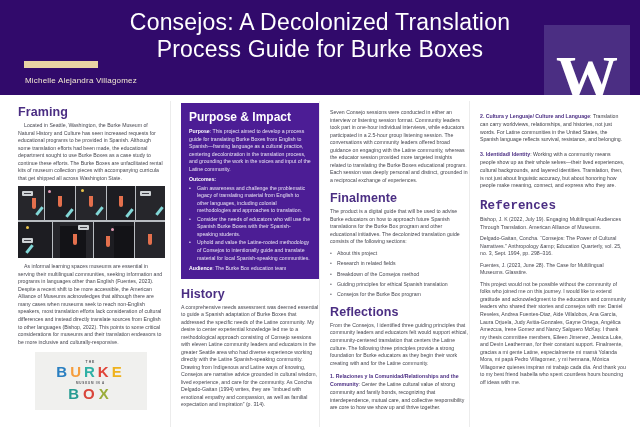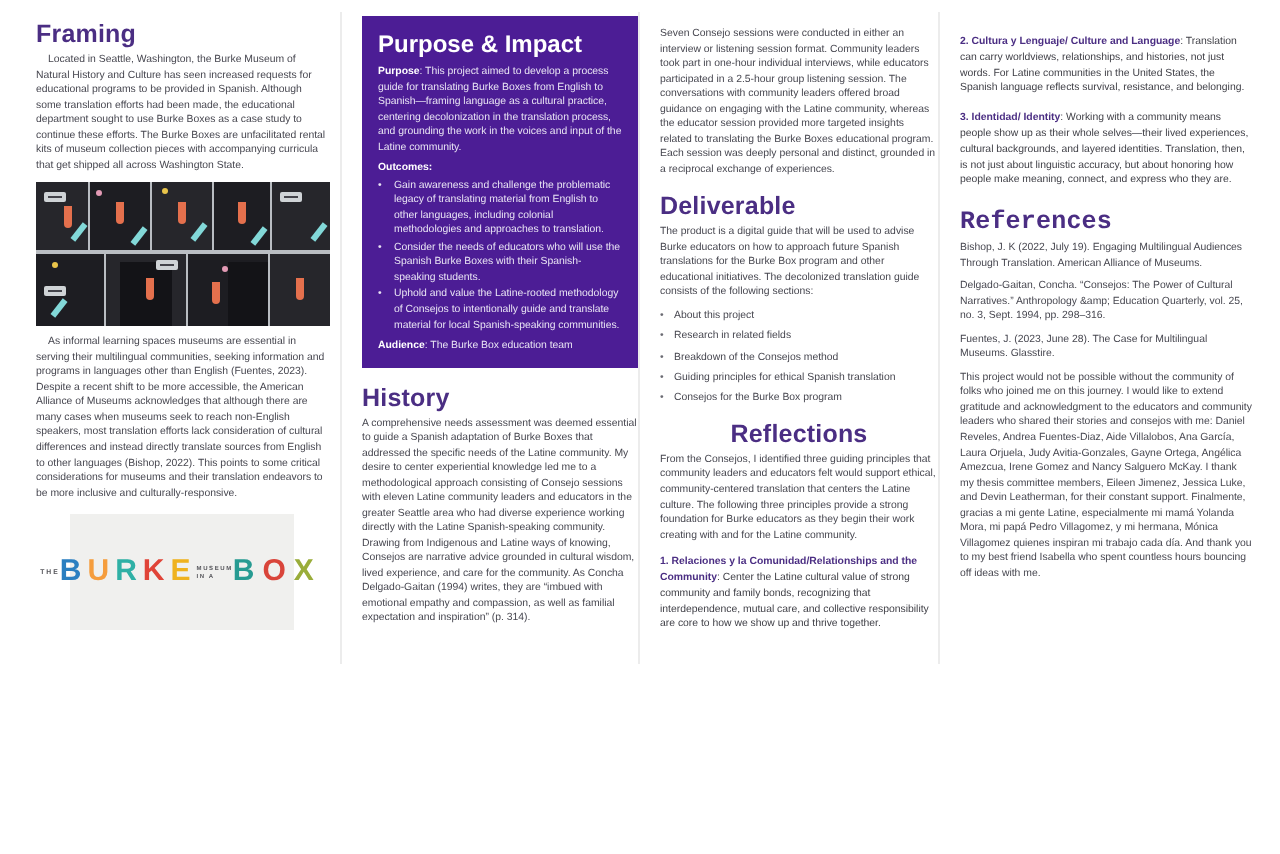--- a/index.html
+++ b/index.html
@@ -56,21 +56,21 @@
   .photo .plate { position:absolute; width:11px; height:5px; background:#cfd3d6; border-radius:1px; }
   .photo .plate:after { content:""; position:absolute; left:2px; top:2px; width:7px; height:1px; background:#43434a; }
   .photo .ribbon { position:absolute; width:4px; height:11px; background:#e4704d; border-radius:0 0 2px 2px; }
   .photo .tape { position:absolute; width:3px; height:10px; background:#82d8d8; transform:rotate(38deg); }
   .photo .dotp { position:absolute; width:3px; height:3px; background:#e39ab5; border-radius:50%; }
   .photo .doty { position:absolute; width:3px; height:3px; background:#e9c44a; border-radius:50%; }
 
   
   .bbox-logo {
     width:112px; height:58px; background:#f0f0ee; margin:6px auto 0 auto;
-    display:flex; flex-direction:row; align-items:center; justify-content:center;
+    display:flex; flex-direction:column; align-items:center; justify-content:center;
     font-weight:bold;
   }
   .bbox-the { font-size:3.4px; letter-spacing:1px; color:#55555a; }
   .bbox-row { font-size:15px; letter-spacing:3px; line-height:1.05; }
   .bbox-mia { font-size:3px; letter-spacing:0.8px; color:#55555a; margin:1px 0; }
   .bbox-row2 { font-size:15px; letter-spacing:4px; line-height:1.05; }
   .lB { color:#2a7fc1; } .lU { color:#f59d3d; } .lR { color:#2fb0a5; } .lK { color:#e04438; } .lE { color:#efb21e; }
   .l2B { color:#279b92; } .l2O { color:#d9453a; } .l2X { color:#9aad3a; }
 
   
@@ -93,20 +93,31 @@
   .principle { margin:0 0 5px 0; font-size:5.2px; line-height:1.5; }
   .principle b { color:#4b2e83; }
 
   .ref { margin:0 0 4px 0; font-size:5.2px; line-height:1.45; color:#474750; }
 </style>
 </head>
 <body>
 
 <div class="poster">
 
+  <div class="header">
+    <div class="title">
+      <div>Consejos: A Decolonized Translation</div>
+      <div>Process Guide for Burke Boxes</div>
+    </div>
+    <div class="accent-bar"></div>
+    <div class="author">Michelle Alejandra Villagomez</div>
+    <div class="uw-block">
+      <div class="uw-w">W</div>
+    </div>
+  </div>
 
   <div class="content">
 
     <div class="col col1">
       <h2 class="sec">Framing</h2>
       <p class="body indent">Located in Seattle, Washington, the Burke Museum of Natural History and Culture has seen increased requests for educational programs to be provided in Spanish. Although some translation efforts had been made, the educational department sought to use Burke Boxes as a case study to continue these efforts. The Burke Boxes are unfacilitated rental kits of museum collection pieces with accompanying curricula that get shipped all across Washington State.</p>
 
       <div class="photo">
         <span class="bx" style="left:0;top:0;width:26px;height:34px;"></span>
         <span class="bx bx2" style="left:27px;top:0;width:30px;height:34px;"></span>
@@ -174,21 +185,21 @@
         <p style="margin-bottom:0;"><b>Audience</b><span>: The Burke Box education team</span></p>
       </div>
 
       <h2 class="sec" style="margin-top:8px;">History</h2>
       <p class="body">A comprehensive needs assessment was deemed essential to guide a Spanish adaptation of Burke Boxes that addressed the specific needs of the Latine community. My desire to center experiential knowledge led me to a methodological approach consisting of Consejo sessions with eleven Latine community leaders and educators in the greater Seattle area who had diverse experience working directly with the Latine Spanish-speaking community. Drawing from Indigenous and Latine ways of knowing, Consejos are narrative advice grounded in cultural wisdom, lived experience, and care for the community. As Concha Delgado-Gaitan (1994) writes, they are “imbued with emotional empathy and compassion, as well as familial expectation and inspiration” (p. 314).</p>
     </div>
 
     <div class="col col3">
       <p class="body" style="margin-top:8px;">Seven Consejo sessions were conducted in either an interview or listening session format. Community leaders took part in one-hour individual interviews, while educators participated in a 2.5-hour group listening session. The conversations with community leaders offered broad guidance on engaging with the Latine community, whereas the educator session provided more targeted insights related to translating the Burke Boxes educational program. Each session was deeply personal and distinct, grounded in a reciprocal exchange of experiences.</p>
 
-      <h2 class="sec" style="margin-top:7px;">Deliverable</h2>
+      <h2 class="sec" style="margin-top:7px;">Finalmente</h2>
       <p class="body">The product is a digital guide that will be used to advise Burke educators on how to approach future Spanish translations for the Burke Box program and other educational initiatives. The decolonized translation guide consists of the following sections:</p>
       <ul class="dlist">
         <li>
             <span class="blt">•</span>
             <span>About this project</span>
           </li>
         <li>
             <span class="blt">•</span>
             <span>Research in related fields</span>
           </li>
@@ -199,21 +210,21 @@
         <li>
             <span class="blt">•</span>
             <span>Guiding principles for ethical Spanish translation</span>
           </li>
         <li>
             <span class="blt">•</span>
             <span>Consejos for the Burke Box program</span>
           </li>
       </ul>
 
-      <h2 class="sec" style="margin-top:6px;text-align:center;">Reflections</h2>
+      <h2 class="sec" style="margin-top:6px;">Reflections</h2>
       <p class="body">From the Consejos, I identified three guiding principles that community leaders and educators felt would support ethical, community-centered translation that centers the Latine culture. The following three principles provide a strong foundation for Burke educators as they begin their work creating with and for the Latine community.</p>
       <p class="principle" style="margin-top:6px;"><b>1. Relaciones y la Comunidad/Relationships and the Community</b><span>: Center the Latine cultural value of strong community and family bonds, recognizing that interdependence, mutual care, and collective responsibility are core to how we show up and thrive together.</span></p>
     </div>
 
     <div class="col col4">
       <p class="principle" style="margin-top:12px;"><b>2. Cultura y Lenguaje/ Culture and Language</b><span>: Translation can carry worldviews, relationships, and histories, not just words. For Latine communities in the United States, the Spanish language reflects survival, resistance, and belonging.</span></p>
       <p class="principle" style="margin-top:7px;"><b>3. Identidad/ Identity</b><span>: Working with a community means people show up as their whole selves—their lived experiences, cultural backgrounds, and layered identities. Translation, then, is not just about linguistic accuracy, but about honoring how people make meaning, connect, and express who they are.</span></p>
 
       <h2 class="sec" style="margin-top:9px;font-family:Liberation Mono, monospace;">References</h2>
       <p class="ref">Bishop, J. K (2022, July 19). Engaging Multilingual Audiences Through Translation. American Alliance of Museums.</p>

